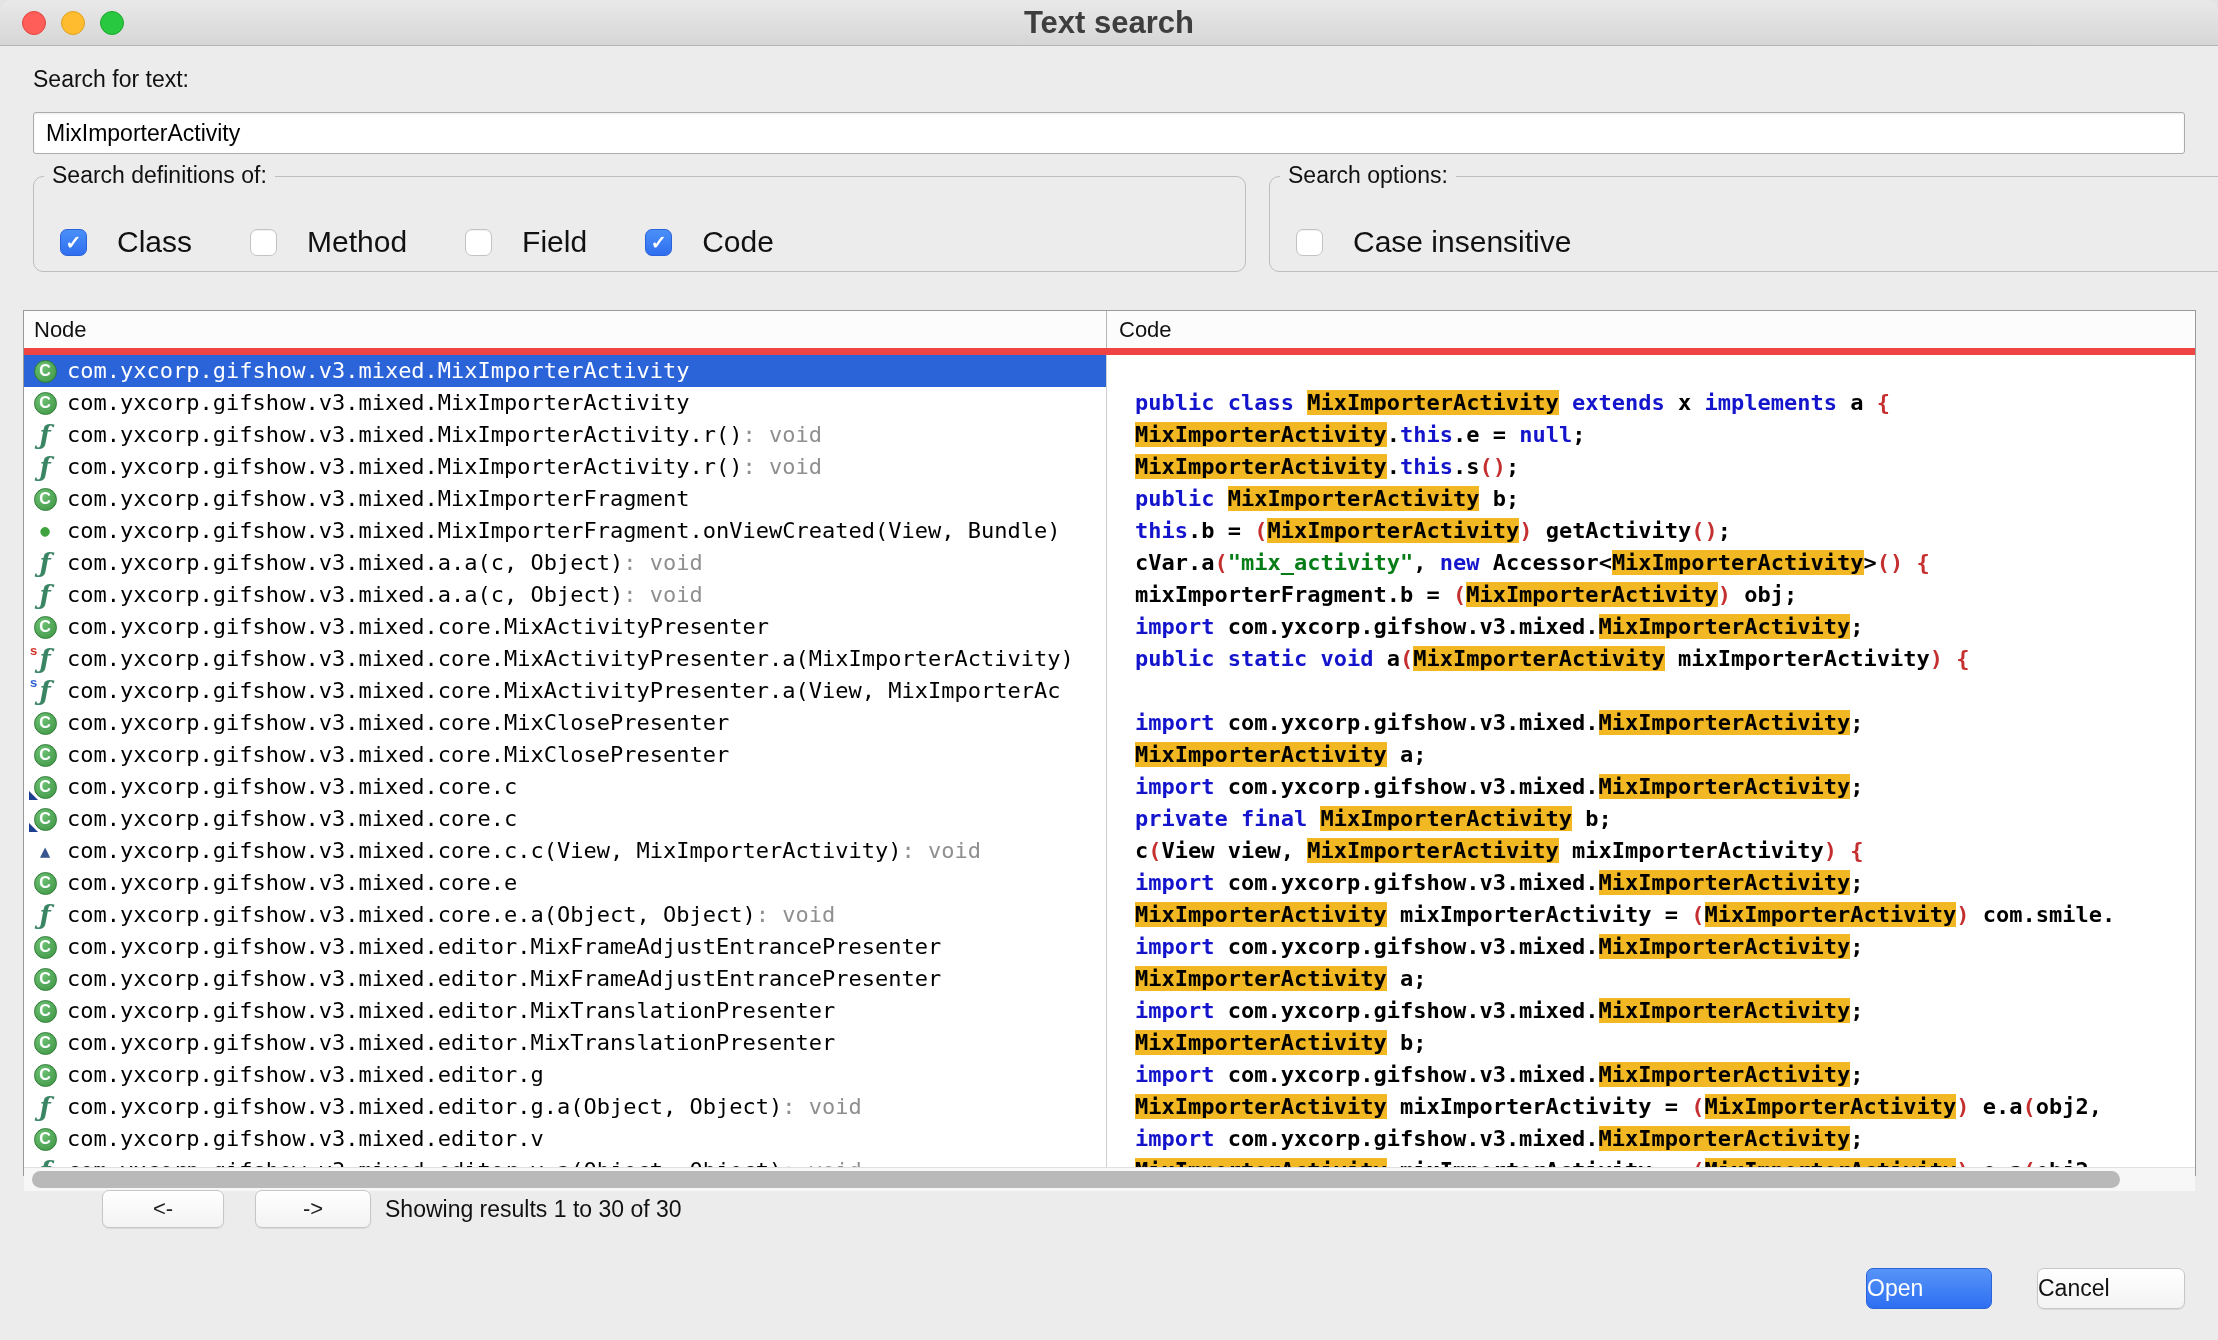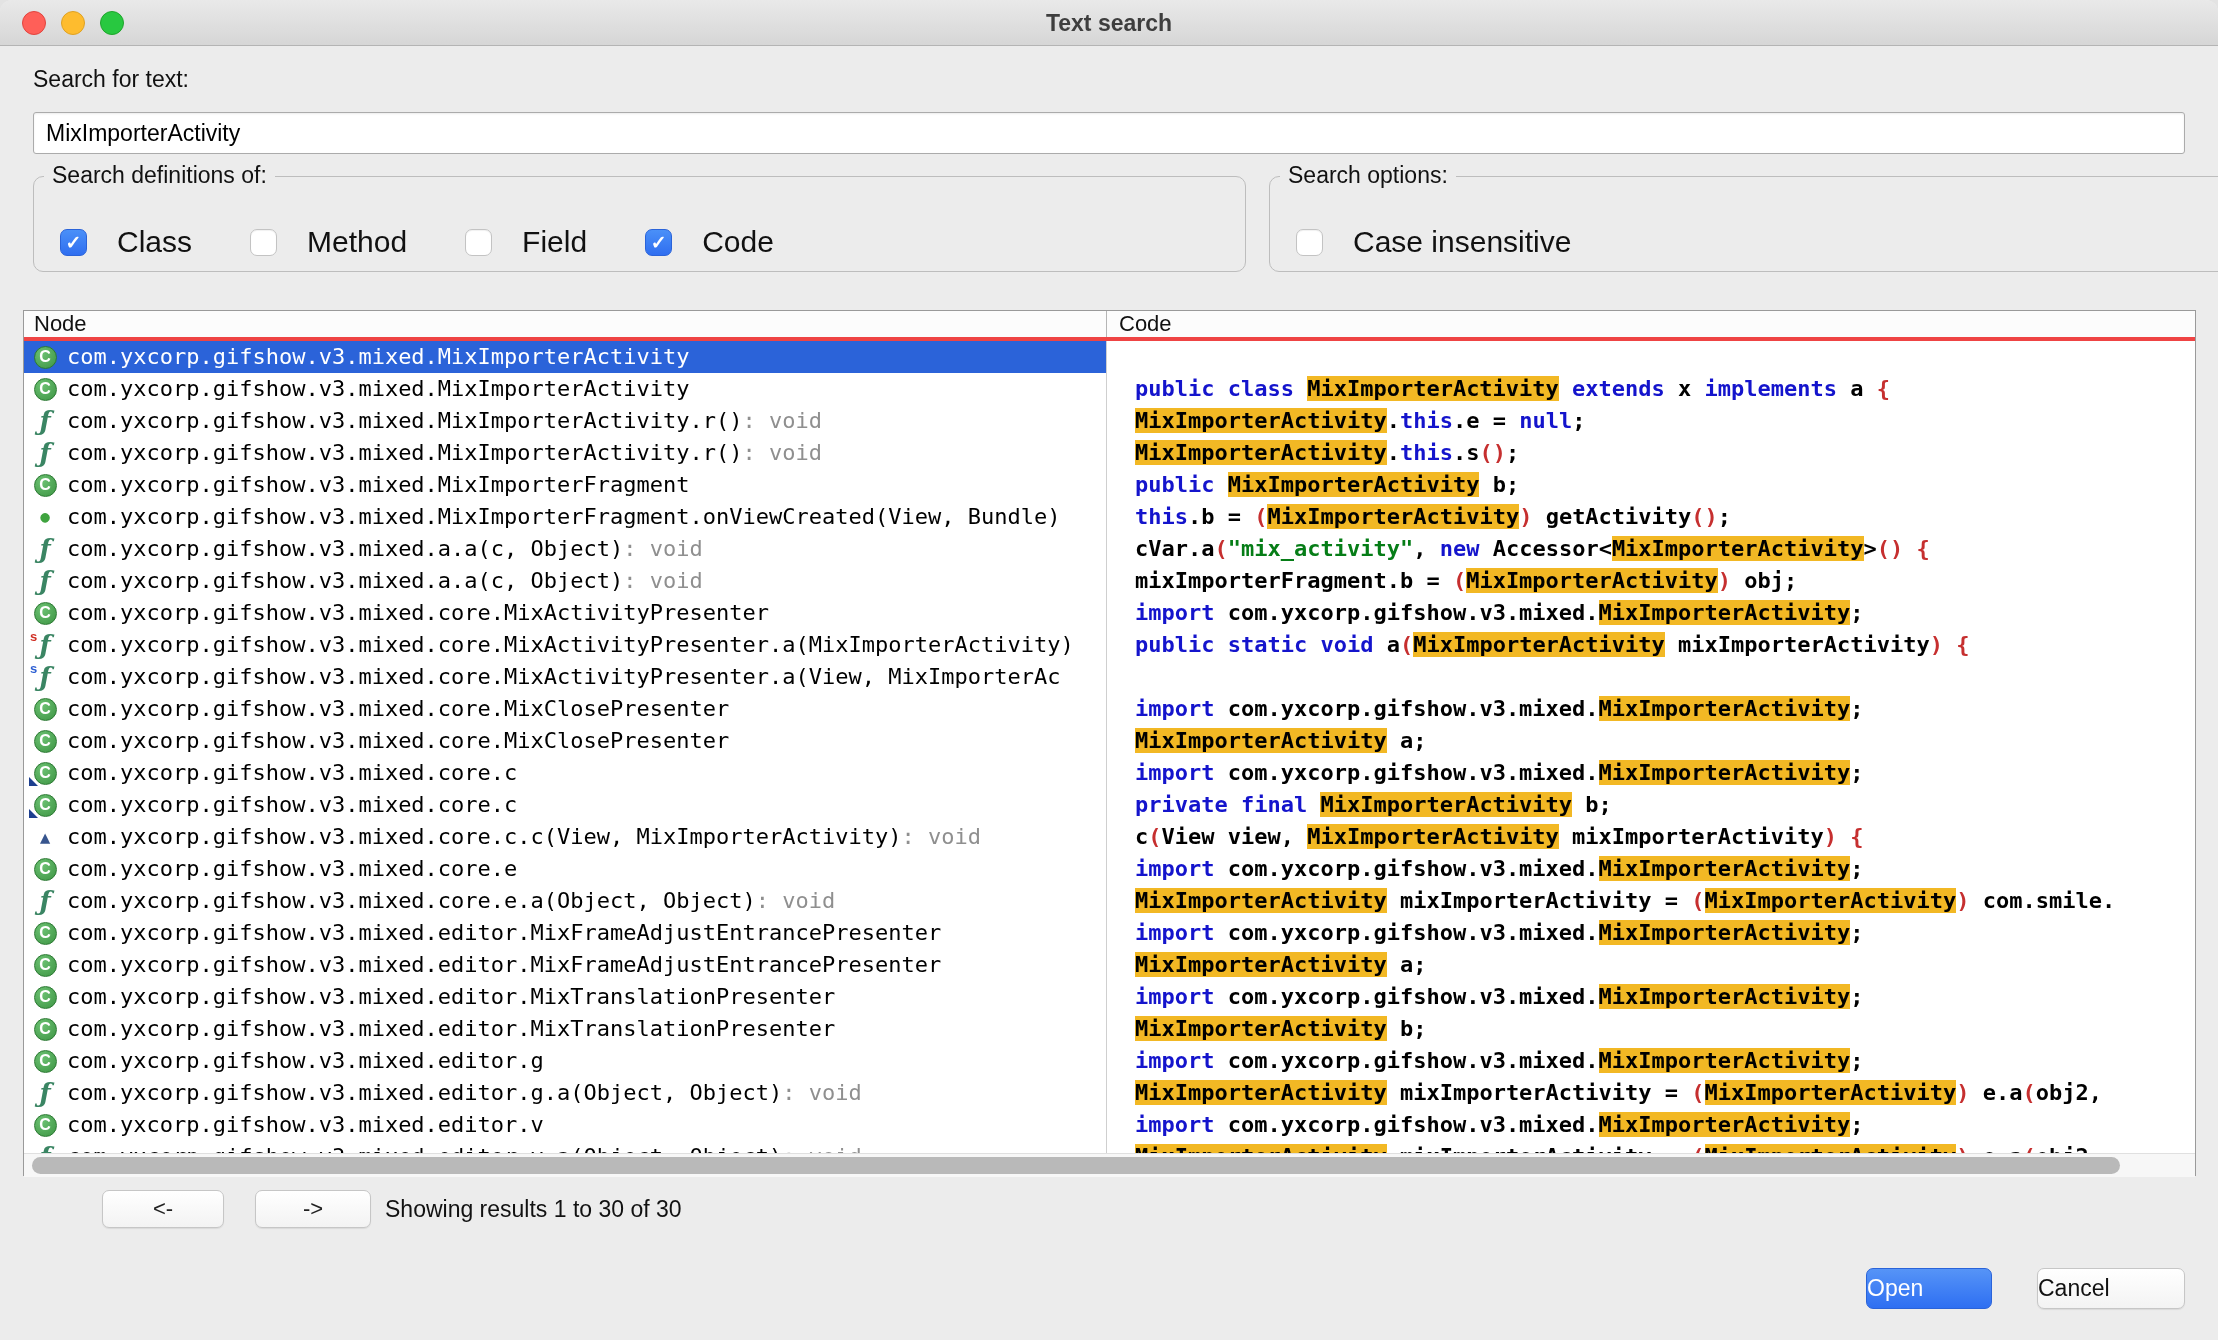--- a/index.html
+++ b/index.html
@@ -17,21 +17,21 @@
   }
   
   .titlebar {
     position: absolute; left:0; top:0; width:100%; height:46px;
     background: linear-gradient(#e9e9e9, #d6d6d6);
     border-bottom: 1px solid #b4b4b4;
   }
   .title {
     position:absolute; left:0; right:0; top:0; height:46px;
     display:flex; align-items:center; justify-content:center;
-    font-size: 23px; font-weight: 600; color:#3e3e3e;
+    font-size: 31px; font-weight: 600; color:#3e3e3e;
   }
   .traffic { position:absolute; left:22px; top:11px; display:flex; gap:15px; }
   .tl { width:24px; height:24px; border-radius:50%; display:inline-block; }
   .tl.red   { background:#ff5f58; border:1px solid #e0443e; }
   .tl.yellow{ background:#febc2e; border:1px solid #dea123; }
   .tl.green { background:#28c840; border:1px solid #1fa52c; }
   
   .search-label { position:absolute; left:33px; top:66px; font-size:23px; color:#111; }
   .search-input {
     position:absolute; left:33px; top:112px; width:2152px; height:42px;
@@ -65,21 +65,21 @@
     background: linear-gradient(#4a90f8, #2f6ef0);
     border:1.5px solid #2a63d9;
     box-shadow:none;
   }
   .check-label { margin-left:30px; font-size:30px; color:#111; }
   
   .results-table {
     position:absolute; left:23px; top:310px; width:2173px; height:866px;
     background:#fff; border:1px solid #9a9a9a;
   }
-  .thead { display:flex; height:30px; border-bottom:4px solid #ef4444; background:#fcfcfc; }
+  .thead { display:flex; height:44px; border-bottom:7px solid #ef4444; background:#fcfcfc; }
   .th { font-size:22px; color:#111; display:flex; align-items:center; }
   .th.node { width:1083px; padding-left:10px; border-right:1px solid #b5b5b5; }
   .th.code { flex:1; padding-left:12px; }
   .tbody { height:812px; overflow:hidden; }
   .trow { display:flex; height:32px; }
   .cell { height:32px; line-height:32px; white-space:nowrap; overflow:hidden; }
   .cell.node {
     width:1083px; border-right:1px solid #cfcfcf;
     font-family:"DejaVu Sans Mono", monospace; font-size:22px; color:#000;
     padding-left:8px; display:flex; align-items:center;

